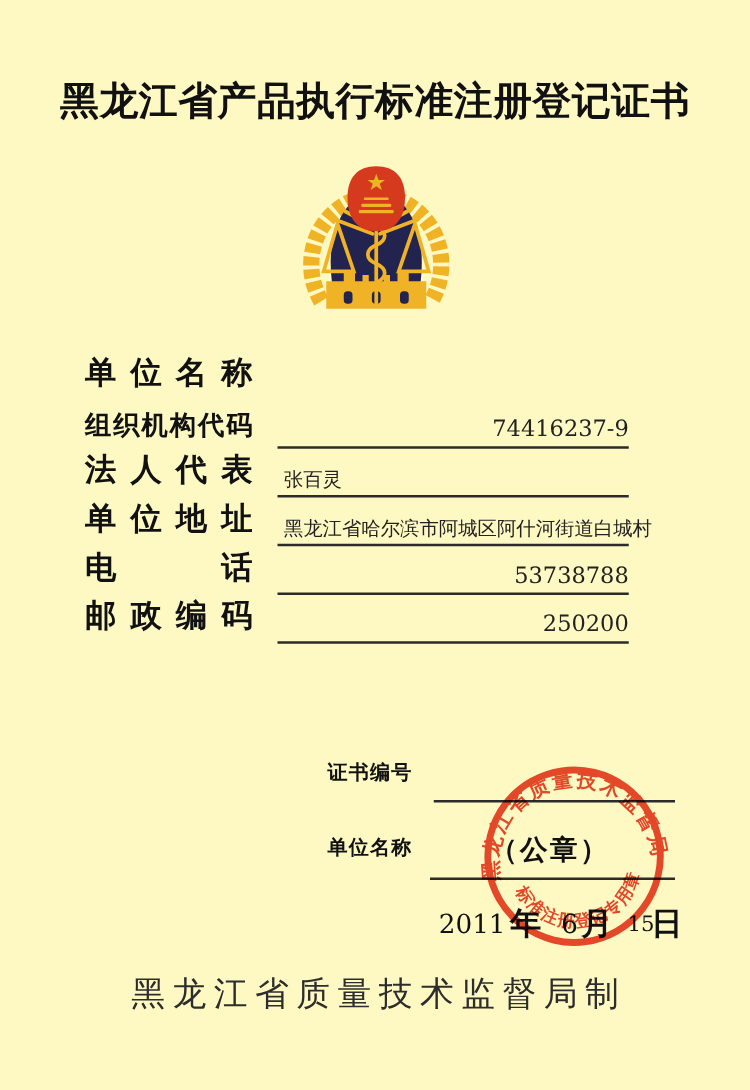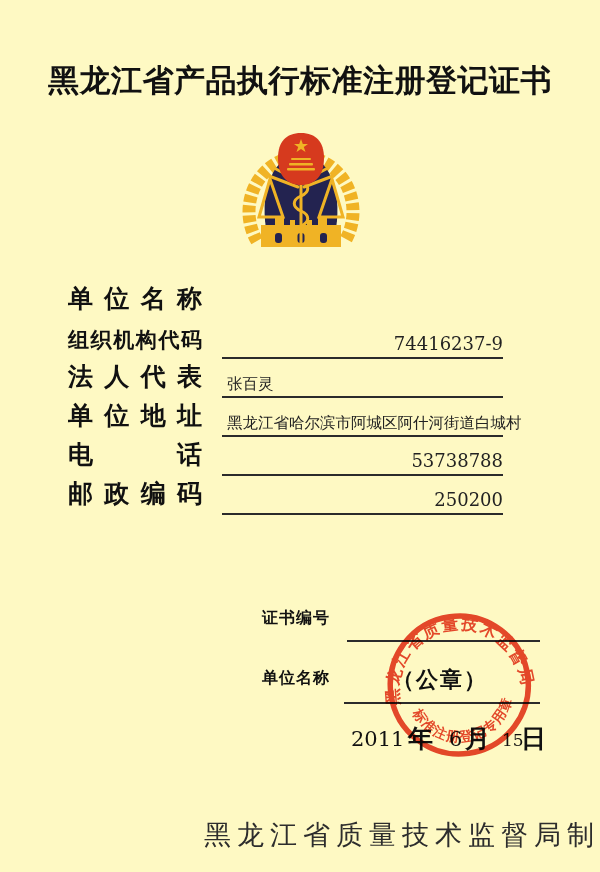--- a/index.html
+++ b/index.html
@@ -61,22 +61,22 @@
     font-family:"DejaVu Sans","Liberation Sans",sans-serif;
   }
   .d-year{left:351px;top:727px;}
   .d-yunit{left:408px;top:722px;}
   .d-month{left:449px;top:727px;}
   .d-munit{left:465px;top:722px;}
   .d-day{left:502px;top:730px;font-size:17px;}
   .d-dunit{left:521px;top:722px;}
 
   .footer{
-    position:absolute;top:777px;left:0;width:100%;text-align:right;
-    font-size:27px;letter-spacing:6px;text-indent:6px;color:#2d2d2d;margin-top:40px;
+    position:absolute;top:777px;left:0;width:100%;text-align:center;
+    font-size:27px;letter-spacing:6px;text-indent:6px;color:#2d2d2d;
   }
 </style>
 </head>
 <body>
 
 <div class="page">
 
   <div class="title">黑龙江省产品执行标准注册登记证书</div>
 
   <svg class="emblem" viewBox="0 0 140 140">

